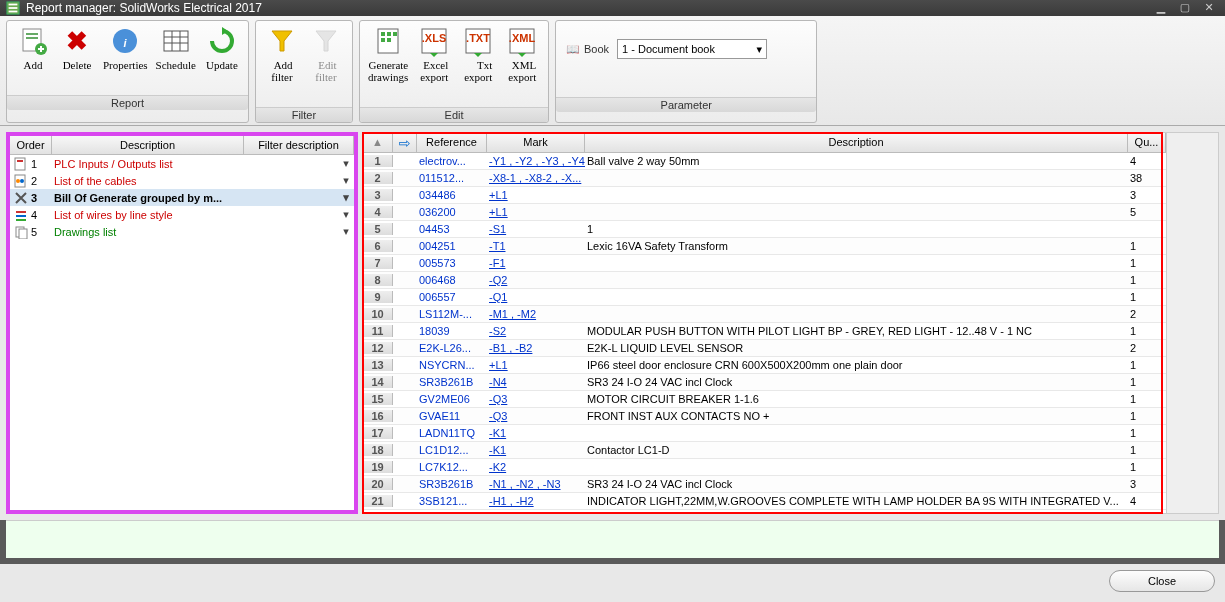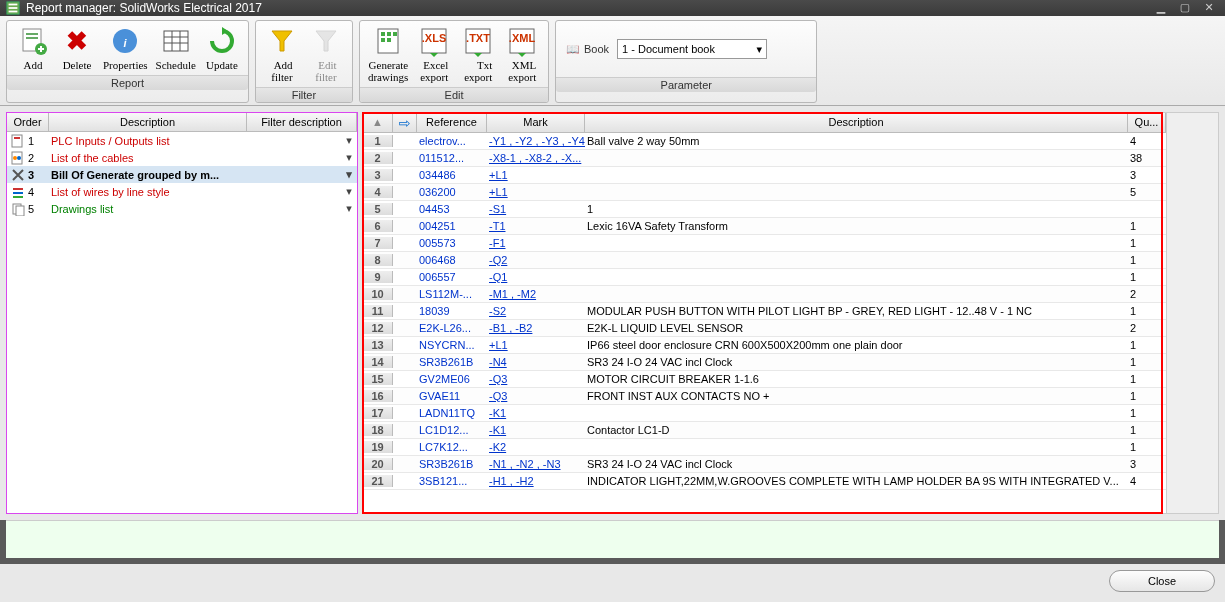--- a/index.html
+++ b/index.html
@@ -8,33 +8,33 @@
 
 .titlebar { background: linear-gradient(#4a4a4a,#3a3a3a); color: #fff; height: 16px; display: flex; align-items: center; padding: 0 6px; }
 .titlebar .icon { width: 14px; height: 14px; margin-right: 6px; }
 .titlebar .title { flex: 1; font-size: 12px; }
 .titlebar .winbtn { width: 20px; height: 14px; margin-left: 4px; color:#ccc; text-align:center; cursor:pointer; }
 
 
 .ribbon { background: linear-gradient(#f5f5f5,#e8e8e8); border-bottom: 1px solid #aaa; padding: 4px 6px 2px 6px; display: flex; gap: 6px; }
 .group { border: 1px solid #b8b8b8; border-radius: 3px; background: linear-gradient(#fdfdfd,#ececec); display: flex; flex-direction: column; }
 .group-body { display: flex; padding: 2px 4px; }
-.group-label { text-align: center; font-size: 11px; color: #333; background: linear-gradient(#e6e6e6,#d8d8d8); border-top: 1px solid #ccc; padding: 1px 0; border-radius: 0 0 3px 3px; }
+.group-label { text-align: center; font-size: 11px; color: #333; background: linear-gradient(#e6e6e6,#d8d8d8); border-top: 1px solid #ccc; padding: 1px 0; border-radius: 0 0 3px 3px; margin-top: 20px; }
 .rbtn { display: flex; flex-direction: column; align-items: center; justify-content: flex-start; min-width: 44px; padding: 2px 4px; cursor: pointer; border-radius: 3px; }
 .rbtn.disabled { opacity: 0.45; cursor: default; }
 .rbtn .ricon { width: 32px; height: 32px; display:flex; align-items:center; justify-content:center; font-size:22px; }
 .rbtn .rlabel { margin-top: 2px; text-align: right; line-height: 12px; font-family: Liberation Serif, serif; }
 
 .param-body { display:flex; align-items:center; padding: 18px 10px; gap:8px; }
 .param-label { display:flex; align-items:center; gap:4px; color:#333; }
 .param-select { width: 150px; height:20px; border:1px solid #999; background:#fff; display:flex; align-items:center; padding:0 4px; justify-content:space-between; }
 
 
 .mainarea { flex:1; display:flex; padding:6px; gap:0; background:#e8e8e8; overflow:hidden; }
-.leftpanel { width: 352px; border:1px solid #d946ef; background:#fff; margin-right:4px; }
+.leftpanel { width: 352px; border:4px solid #d946ef; background:#fff; margin-right:4px; }
 .left-head { display:flex; background:linear-gradient(#f8f8f8,#e2e2e2); border-bottom:1px solid #bbb; }
 .left-head div { border-right:1px solid #bbb; padding:3px 4px; text-align:center; font-weight:normal; }
 .lh-order { width:42px; }
 .lh-desc { flex:1; }
 .lh-filt { width:110px; }
 .lrow { display:flex; align-items:center; height:17px; }
 .lrow.sel { background:#d6e5f3; font-weight:bold; }
 .lrow .lord { width:42px; padding-left:4px; display:flex; align-items:center; gap:3px; }
 .lrow .ldesc { flex:1; padding-left:2px; overflow:hidden; text-overflow:ellipsis; white-space:nowrap; }
 .lrow .lfilt { width:94px; color:#666; }

